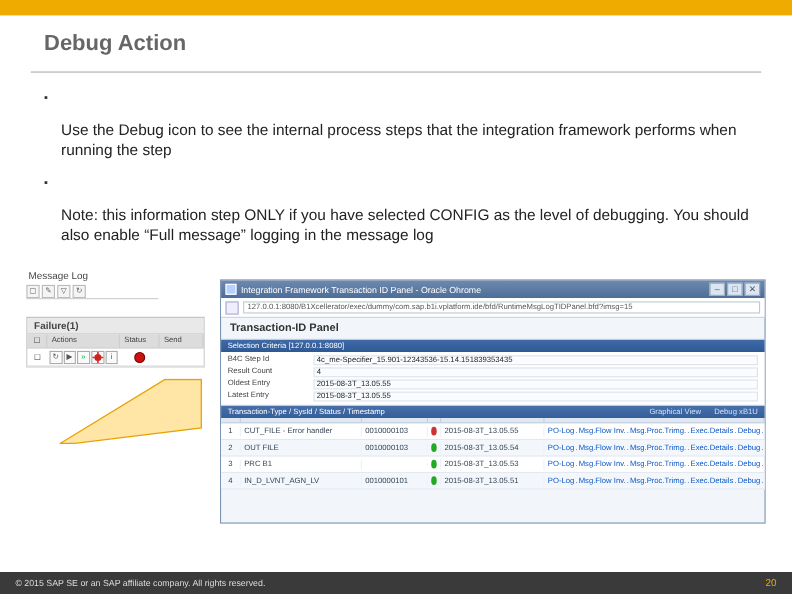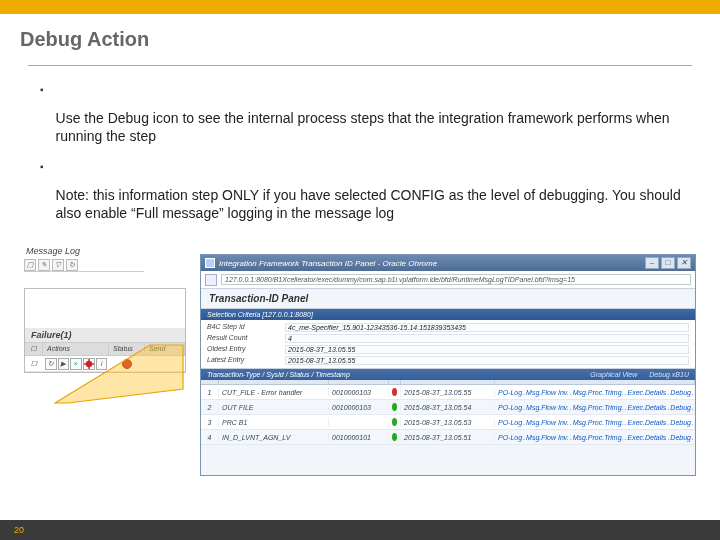--- a/index.html
+++ b/index.html
@@ -8,21 +8,21 @@
     font-family: Arial, sans-serif;
     background: #fff;
     position: relative;
     overflow: hidden;
   }
   .topbar {
     height: 14px; background: #efab00;
     width: 100%;
   }
   .title-area {
-    padding: 14px 28px 8px 20px;
+    padding: 14px 28px 8px 40px;
   }
   .title {
     font-size: 20px; font-weight: bold; color: #666;
   }
   .divider {
     border-top: 1px solid #aaa;
     margin: 6px 28px 0 28px;
   }
   .bullets {
     padding: 14px 28px 4px 40px;
@@ -35,21 +35,20 @@
   }
   .bullet .marker { color: #333; font-size: 10px; padding-top: 4px; }
   .bullet .text { flex: 1; margin-top: 30px; }
 
   .screenshot {
     margin: 2px 24px 0 24px;
     height: 236px;
     position: relative;
     font-size: 8px;
     color: #333;
-    font-style: italic;
   }
   .msg-log-header {
     position: absolute; left: 0; top: 4px;
     font-size: 9px; color: #444;
     padding: 2px 2px;
   }
   .msg-log-toolbar {
     position: absolute; left: 0; top: 18px;
     width: 120px; height: 14px;
     display: flex; gap: 2px; align-items: center;
@@ -63,21 +62,20 @@
   }
   .failure-box {
     position: absolute; left: 0; top: 48px;
     width: 162px;
     border: 1px solid #bcbcbc;
   }
   .failure-title {
     background: #e9e9e9; padding: 2px 6px;
     font-size: 9px; font-weight: bold; color: #444;
     border-bottom: 1px solid #ccc;
-    margin-top: 39px;
   }
   .failure-head {
     display: flex; background: #dcdcdc;
     font-size: 7px; color: #444;
     border-bottom: 1px solid #ccc;
   }
   .fh-cell { padding: 2px 4px; border-right: 1px solid #ccc; }
   .fh-check { width: 18px; text-align:center;}
   .fh-actions { width: 66px; }
   .fh-status { width: 36px; }
@@ -407,14 +405,15 @@
             <span class="lnk">Debug</span>
             <span class="sep-dot">.</span>
           </div>
         </div>
       </div>
   </div>
 
 </div>
 
 <div class="footer">
+  <span class="copyright">©  2015 SAP SE or an SAP affiliate company. All rights reserved.</span>
   <span class="pagenum">20</span>
 </div>
 
 </body></html>

